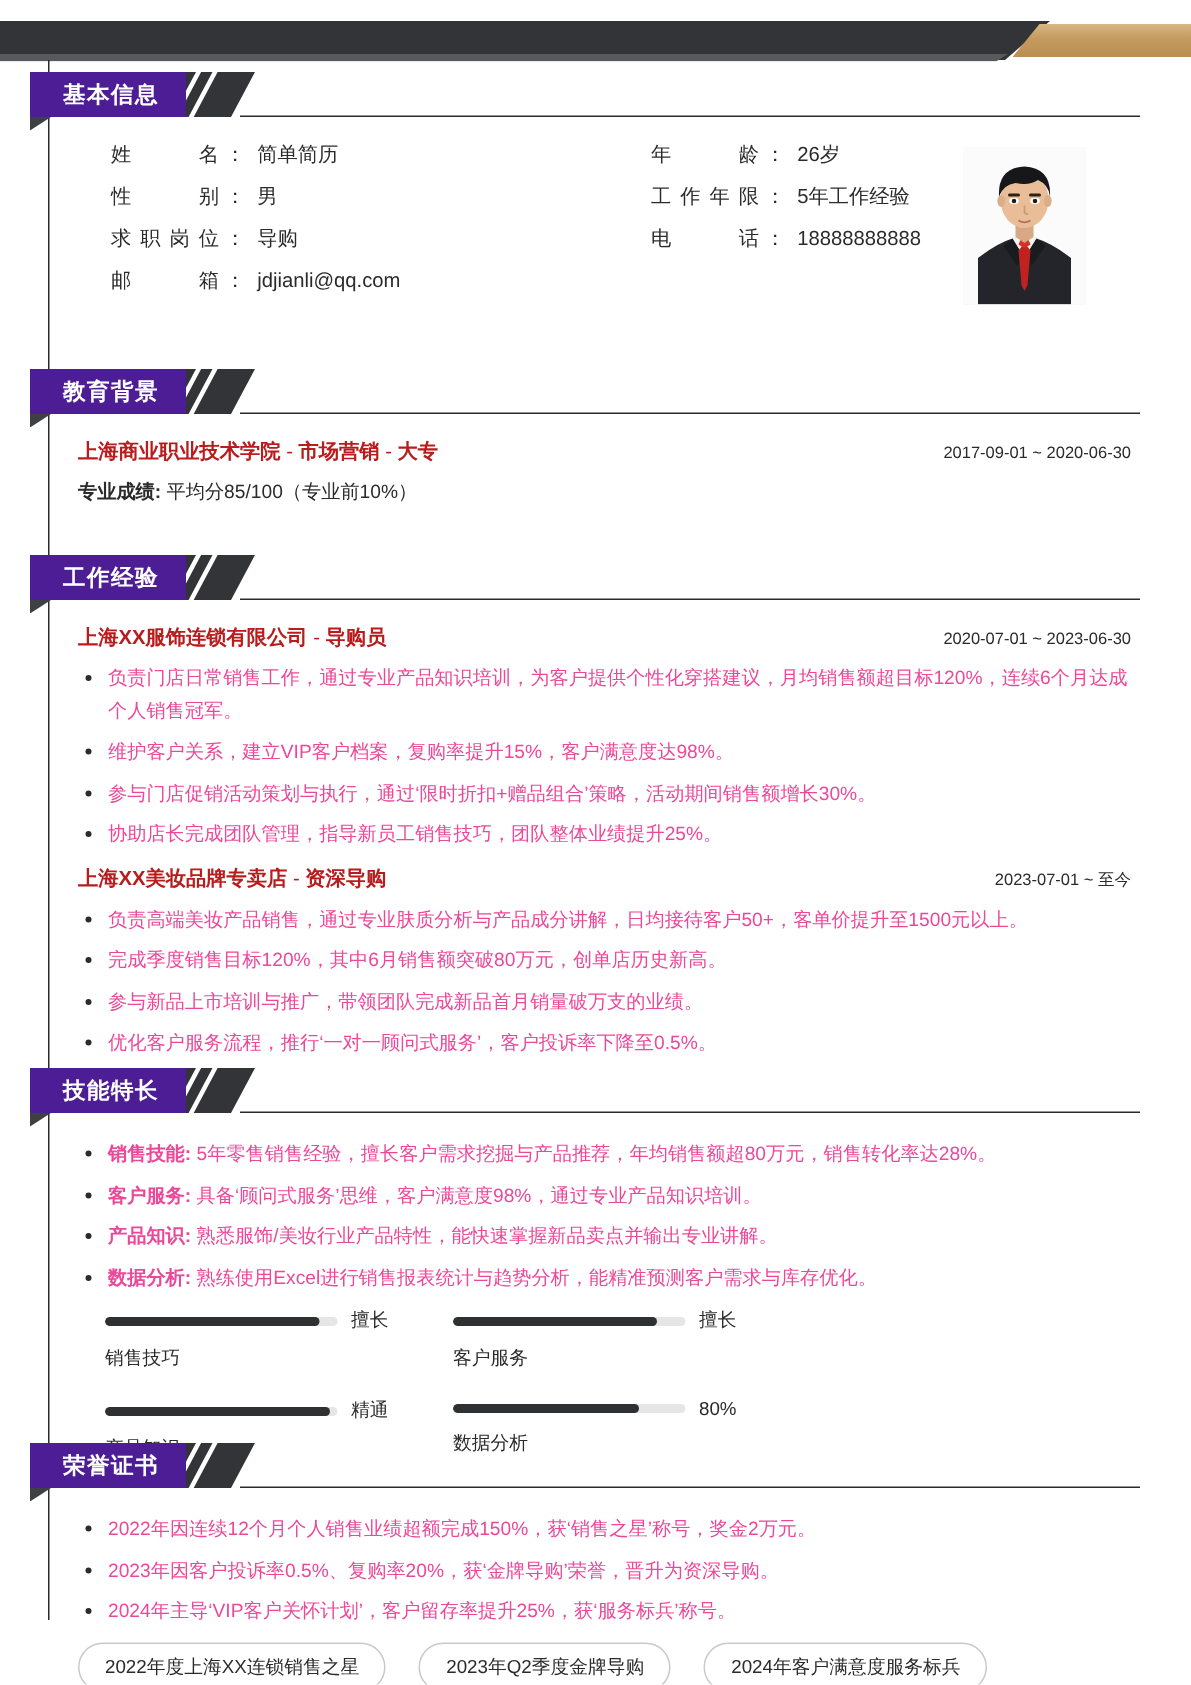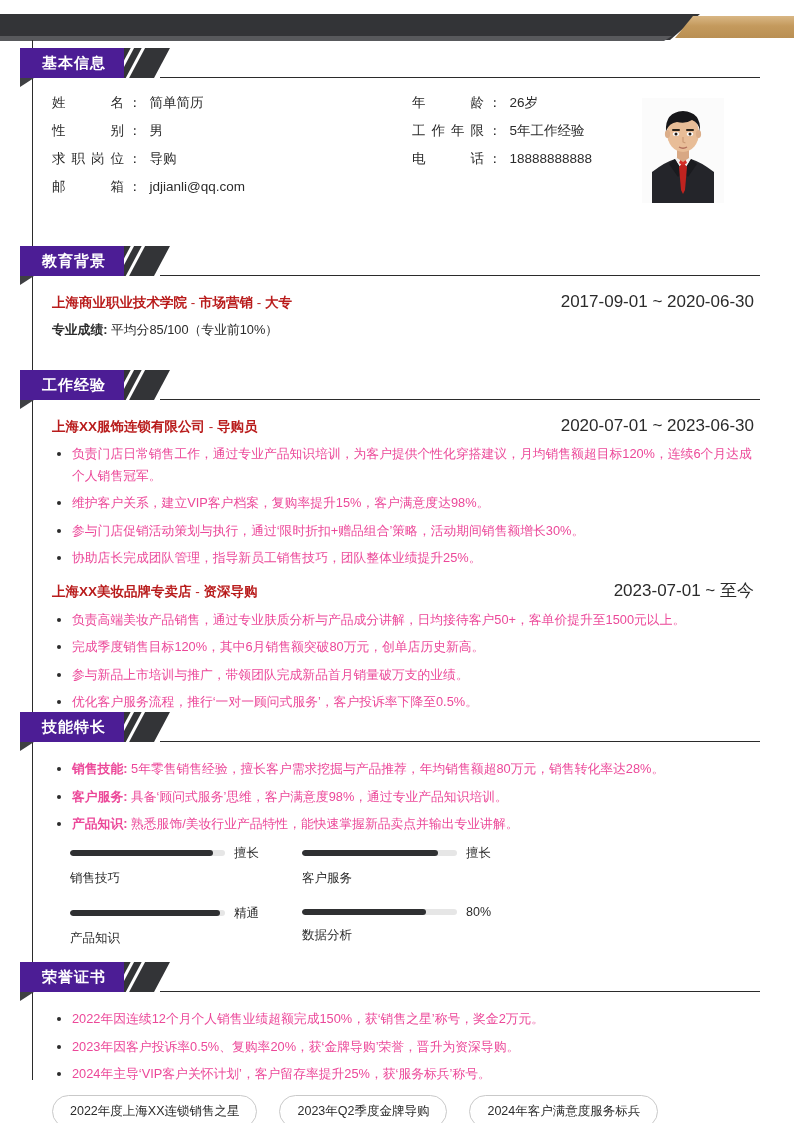--- a/index.html
+++ b/index.html
@@ -118,20 +118,21 @@
   }
   .sec-body {
     padding: 12px 40px 0 52px;
     box-sizing: border-box;
   }
 
   
   .info-grid {
     position: relative;
     height: 110px;
+    margin-left: 22px;
   }
   .info-row {
     position: absolute;
     display: flex;
     align-items: baseline;
     font-size: 13.5px;
     color: #2b2b2b;
   }
   .info-label {
     width: 72px;
@@ -156,21 +157,21 @@
   
   .entry-head {
     display: flex;
     justify-content: space-between;
     align-items: baseline;
     font-size: 13.5px;
     margin-bottom: 7px;
   }
   .entry-title { font-weight: bold; color: #b91c1c; }
   .entry-title .sep { font-weight: normal; }
-  .entry-date { color: #2b2b2b; font-size: 17px; }
+  .entry-date { color: #2b2b2b; font-size: 11px; }
   .entry-line {
     font-size: 12.8px;
     line-height: 22px;
     color: #2b2b2b;
     margin-bottom: 2px;
   }
   .entry-line b { font-weight: bold; }
 
   ul.bullets {
     list-style: none;
@@ -447,20 +448,23 @@
     <ul class="bullets">
       <li>
         <b>销售技能:</b><span> 5年零售销售经验，擅长客户需求挖掘与产品推荐，年均销售额超80万元，销售转化率达28%。</span>
       </li>
       <li>
         <b>客户服务:</b><span> 具备‘顾问式服务’思维，客户满意度98%，通过专业产品知识培训。</span>
       </li>
       <li>
         <b>产品知识:</b><span> 熟悉服饰/美妆行业产品特性，能快速掌握新品卖点并输出专业讲解。</span>
       </li>
+      <li>
+        <b>数据分析:</b><span> 熟练使用Excel进行销售报表统计与趋势分析，能精准预测客户需求与库存优化。</span>
+      </li>
     </ul>
   </div>
 
   <div class="bars">
     <div class="bar-item">
       <div class="bar-row">
         <div class="bar-track">
           <div class="bar-fill" style="width: 92%;"></div>
         </div>
         <span class="bar-level">擅长</span>

